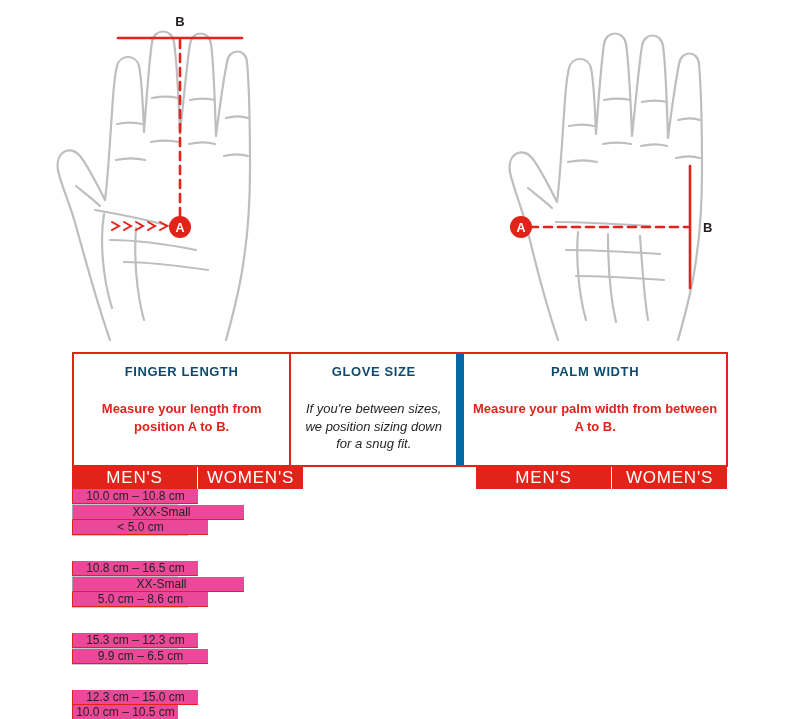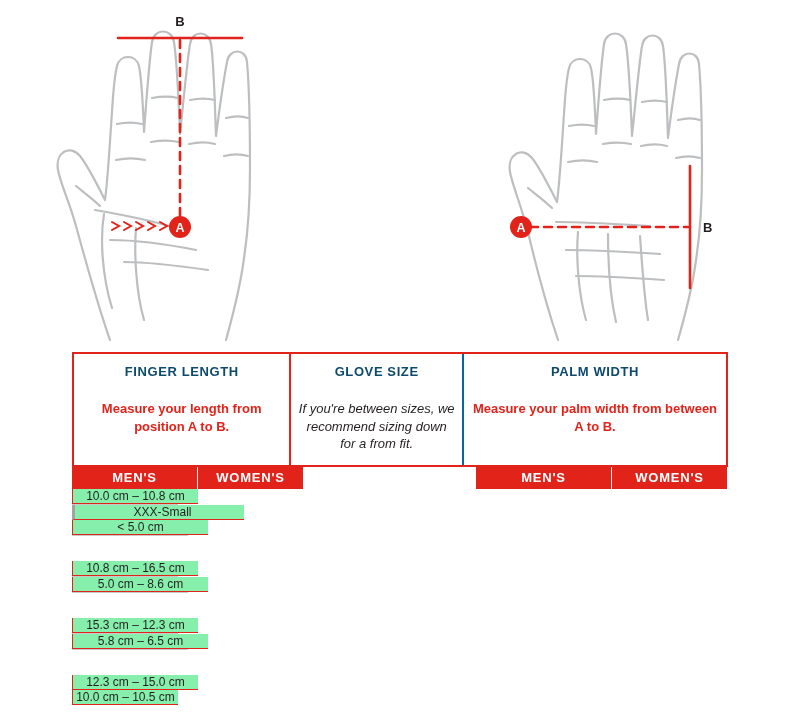--- a/index.html
+++ b/index.html
@@ -48,21 +48,21 @@
     display: flex;
     border: 2px solid #e2231a;
     box-sizing: border-box;
   }
   .head-cell {
     box-sizing: border-box;
     padding: 10px 6px 12px 6px;
     text-align: center;
   }
   .head-cell.left   { width: 232px; border-right: 2px solid #e2231a; }
-  .head-cell.middle { width: 184px; border-right: 2px solid #0369a1; }
+  .head-cell.middle { width: 184px; border-right: 8px solid #0369a1; }
   .head-cell.right  { width: 280px; }
 
   .head-title {
     font-size: 13px;
     font-weight: bold;
     letter-spacing: 0.6px;
     color: #0c4a6e;
     margin-bottom: 21px;
   }
   .head-sub {
@@ -78,22 +78,22 @@
   }
 
   .subhead-row {
     display: flex;
     height: 22px;
   }
   .subhead-cell {
     box-sizing: border-box;
     background: #e2231a;
     color: #ffffff;
-    font-size: 13px;
-    font-weight: bold;
+    font-size: 17px;
+    font-weight: normal;
     letter-spacing: 0.8px;
     display: flex;
     align-items: center;
     justify-content: center;
     border-right: 1px solid #ffffff;
   }
   .subhead-cell.blank {
     background: #ffffff;
     border-right: none;
   }
@@ -110,28 +110,28 @@
   .cell {
     box-sizing: border-box;
     display: flex;
     align-items: center;
     justify-content: center;
     font-size: 12px;
     color: #231f20;
     border: 1px solid #e2231a;
     border-top: none;
     border-right: none;
-    background: #86efac;
+    background: #ec4899;
   }
   .cell.empty {
     background: #c9c9c9;
     border-color: #c9c9c9;
     border-left-color: #c9c9c9;
   }
-  .cell.middlecol { border-left: 3px solid #a3a3a3; padding-left: 6px; }
+  .cell.middlecol { border-left: 1px solid #a3a3a3; padding-left: 6px; }
 </style>
 </head>
 <body>
 
 <div id="page">
 
   <div id="illustration">
     <svg width="800" height="355" viewBox="0 0 800 355" xmlns="http://www.w3.org/2000/svg">
       <g fill="none" stroke="#bcbec0" stroke-width="2.2" stroke-linecap="round" stroke-linejoin="round">
 
@@ -246,21 +246,21 @@
 
   <div id="chart">
 
     <div class="head-row">
       <div class="head-cell left">
         <div class="head-title">FINGER LENGTH</div>
         <div class="head-sub">Measure your length from position A to B.</div>
       </div>
       <div class="head-cell middle">
         <div class="head-title">GLOVE SIZE</div>
-        <div class="head-sub italic">If you're between sizes, we recommend sizing down for a from fit.</div>
+        <div class="head-sub italic">If you're between sizes, we position sizing down for a snug fit.</div>
       </div>
       <div class="head-cell right">
         <div class="head-title">PALM WIDTH</div>
         <div class="head-sub">Measure your palm width from between A to B.</div>
       </div>
     </div>
 
     <div class="subhead-row">
       <div class="subhead-cell c1">MEN'S</div>
       <div class="subhead-cell c2">WOMEN'S</div>
@@ -271,26 +271,27 @@
 
     <div id="rows">
         <div class="cell c1">10.0 cm – 10.8 cm</div>
         <div class="cell c2 empty"></div>
         <div class="cell c3 middlecol">XXX-Small</div>
         <div class="cell c4">&lt; 5.0 cm</div>
         <div class="cell c5 empty"></div>
         <div class="data-row"></div>
         <div class="cell c1">10.8 cm – 16.5 cm</div>
         <div class="cell c2 empty"></div>
+        <div class="cell c3 middlecol">XX-Small</div>
         <div class="cell c4">5.0 cm – 8.6 cm</div>
         <div class="cell c5 empty"></div>
         <div class="data-row"></div>
         <div class="cell c1">15.3 cm – 12.3 cm</div>
         <div class="cell c2 empty"></div>
-        <div class="cell c4">5.8 cm – 6.5 cm</div>
+        <div class="cell c4">9.9 cm – 6.5 cm</div>
         <div class="cell c5 empty"></div>
         <div class="data-row"></div>
         <div class="cell c1">12.3 cm – 15.0 cm</div>
         <div class="cell c2">10.0 cm – 10.5 cm</div>
       </div>
   </div>
 
 </div>
 
 </body></html>

